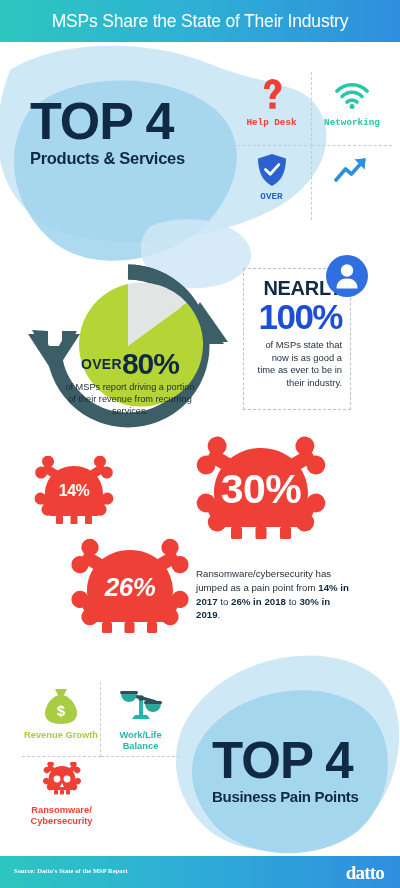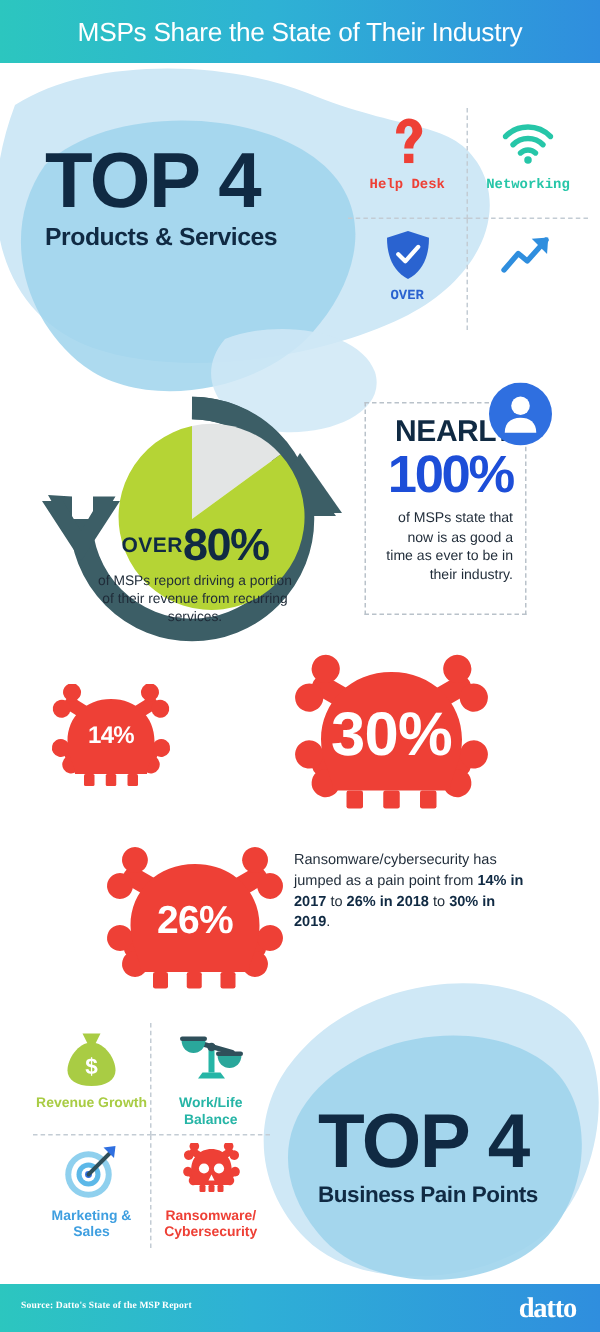--- a/index.html
+++ b/index.html
@@ -191,21 +191,21 @@
   .skull-pct {
     position: absolute;
     left: 0; width: 100%;
     text-align: center;
     color: #ffffff;
     font-weight: bold;
     letter-spacing: -0.5px;
   }
   #skull-14 { left: 26px; top: 456px; width: 96px; height: 88px; }
   #skull-14 .skull-pct { top: 26px; font-size: 16px; }
-  #skull-26 { left: 60px; top: 564px; width: 140px; height: 116px; }
+  #skull-26 { left: 60px; top: 538px; width: 140px; height: 116px; font-style: italic; }
   #skull-26 .skull-pct { top: 34px; font-size: 26px; }
   #skull-30 { left: 185px; top: 436px; width: 152px; height: 128px; }
   #skull-30 .skull-pct { top: 30px; font-size: 41px; }
 
   #ransom-note {
     position: absolute;
     left: 196px; top: 567px;
     width: 160px;
     font-size: 9.7px;
     color: #1f2b38;
@@ -482,34 +482,20 @@
             <g transform="translate(24,10)">
               <path d="M2 6 L18 6 C18 12 14 15 10 15 C6 15 2 12 2 6 Z" fill="#2aa79b"></path>
               <rect x="1" y="4" width="18" height="3" rx="1.5" fill="#2f4f5a"></rect>
             </g>
             <circle cx="22" cy="11" r="2.8" fill="#2f4f5a"></circle>
           </svg>
         </div>
         <div class="pp-label" style="color:#26b5a6">Work/Life Balance</div>
       </div>
 
-      <div class="pain-cell p3">
-        <div class="pp-icon">
-          <svg width="38" height="38" viewBox="0 0 38 38">
-            <circle cx="17" cy="21" r="15.5" fill="#8fd0ee"></circle>
-            <circle cx="17" cy="21" r="11.5" fill="#ffffff"></circle>
-            <circle cx="17" cy="21" r="8" fill="#5cb8e8"></circle>
-            <circle cx="17" cy="21" r="4.6" fill="#ffffff"></circle>
-            <circle cx="17" cy="21" r="2.3" fill="#2f6fe0"></circle>
-            <path d="M17 21 L33 5" stroke="#2f4f5a" stroke-width="2.6" stroke-linecap="round"></path>
-            <path d="M27 3 L35 2 L34 10 Z" fill="#2f6fe0"></path>
-          </svg>
-        </div>
-        <div class="pp-label" style="color:#3f9fe0">Marketing &amp; Sales</div>
-      </div>
 
       <div class="pain-cell p4">
         <div class="pp-icon">
           <svg width="40" height="38" viewBox="0 0 40 38">
             <g fill="#ee4036">
               <g transform="rotate(-32 20 14)">
                 <rect x="3" y="11" width="34" height="5" rx="2.5"></rect>
                 <circle cx="4" cy="10" r="3.2"></circle>
                   <circle cx="4" cy="17" r="3.2"></circle>
                 <circle cx="36" cy="10" r="3.2"></circle>

